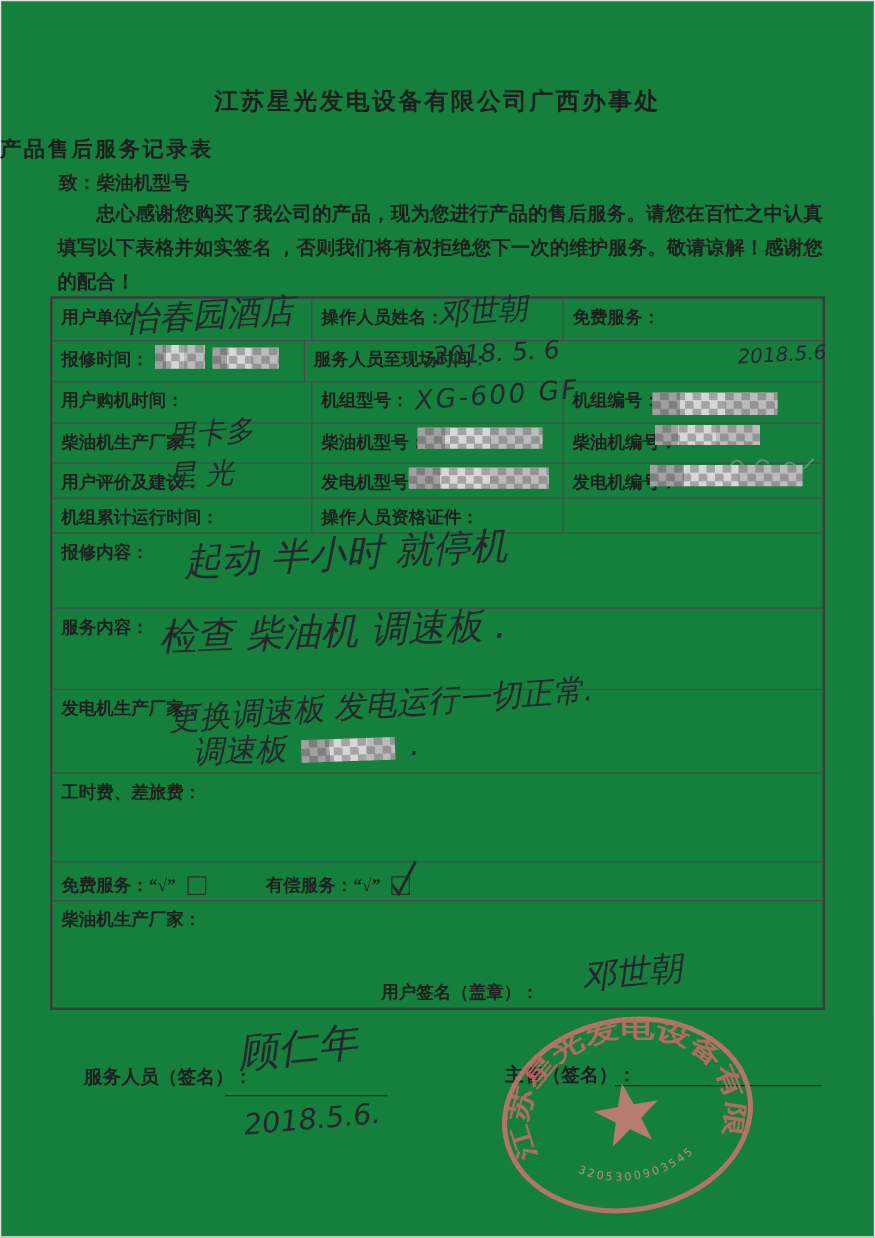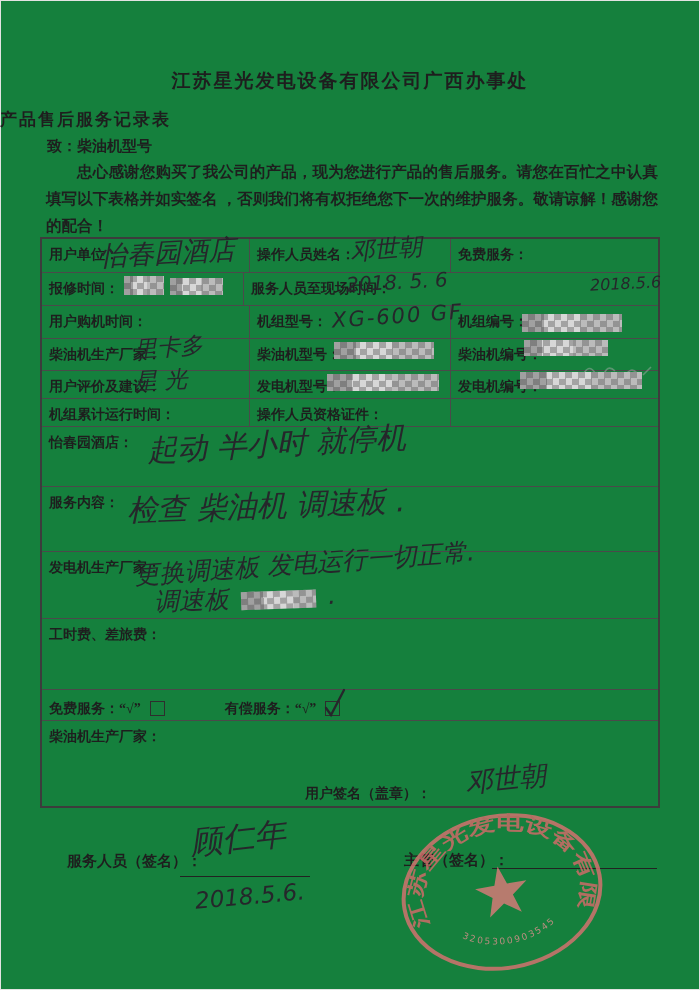--- a/index.html
+++ b/index.html
@@ -99,40 +99,40 @@
       <div class="c w3"><span class="lbl">发电机编号：</span></div>
     </div>
 
     <div class="row h28">
       <div class="c w1"><span class="lbl">机组累计运行时间：</span></div>
       <div class="c w2"><span class="lbl">操作人员资格证件：</span></div>
       <div class="c w3"></div>
     </div>
 
     <div class="row h60">
-      <div class="c full"><span class="lbl">怡春园酒店：</span></div>
+      <div class="c full"><span class="lbl">报修内容：</span></div>
     </div>
 
     <div class="row h65">
       <div class="c full"><span class="lbl">服务内容：</span></div>
     </div>
 
     <div class="row h67">
       <div class="c full"><span class="lbl">发电机生产厂家：</span></div>
     </div>
 
     <div class="row h71">
       <div class="c full"><span class="lbl">工时费、差旅费：</span></div>
     </div>
 
     <div class="row h31">
       <div class="c full cbrow">
         <span class="lbl">免费服务：“√”</span>
         <span class="box" style="margin-left:9px;"></span>
-        <span class="lbl" style="margin-left:60px;">有偿服务：“√”</span>
+        <span class="lbl" style="margin-left:48px;">有偿服务：“√”</span>
         <span class="box" style="margin-left:9px;">
           <svg class="chk" width="26" height="32" viewBox="0 0 26 32">
             <path d="M3 22 L8 29 L21 4" fill="none" stroke="#26262b" stroke-width="2.3" stroke-linecap="round"></path>
           </svg>
         </span>
       </div>
     </div>
 
     <div class="row h90">
       <div class="c full" style="position:relative;">

